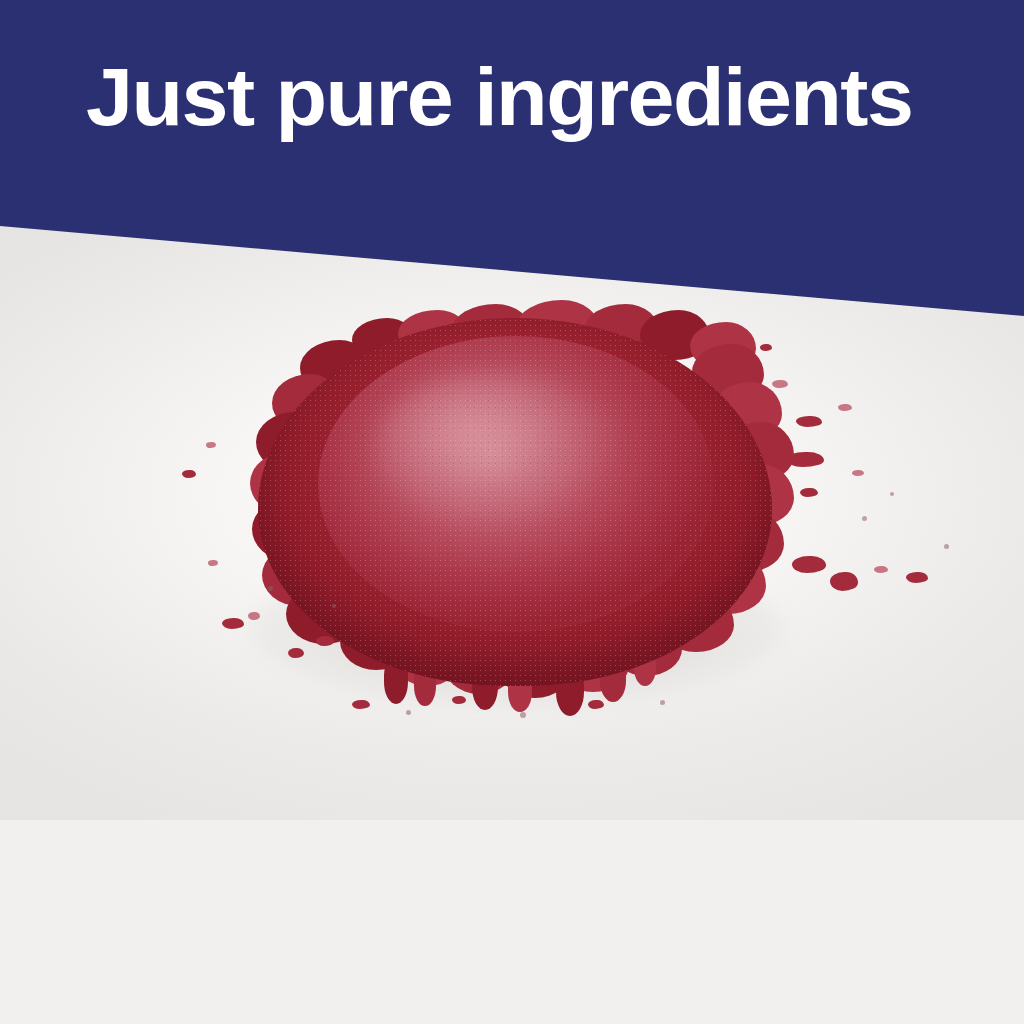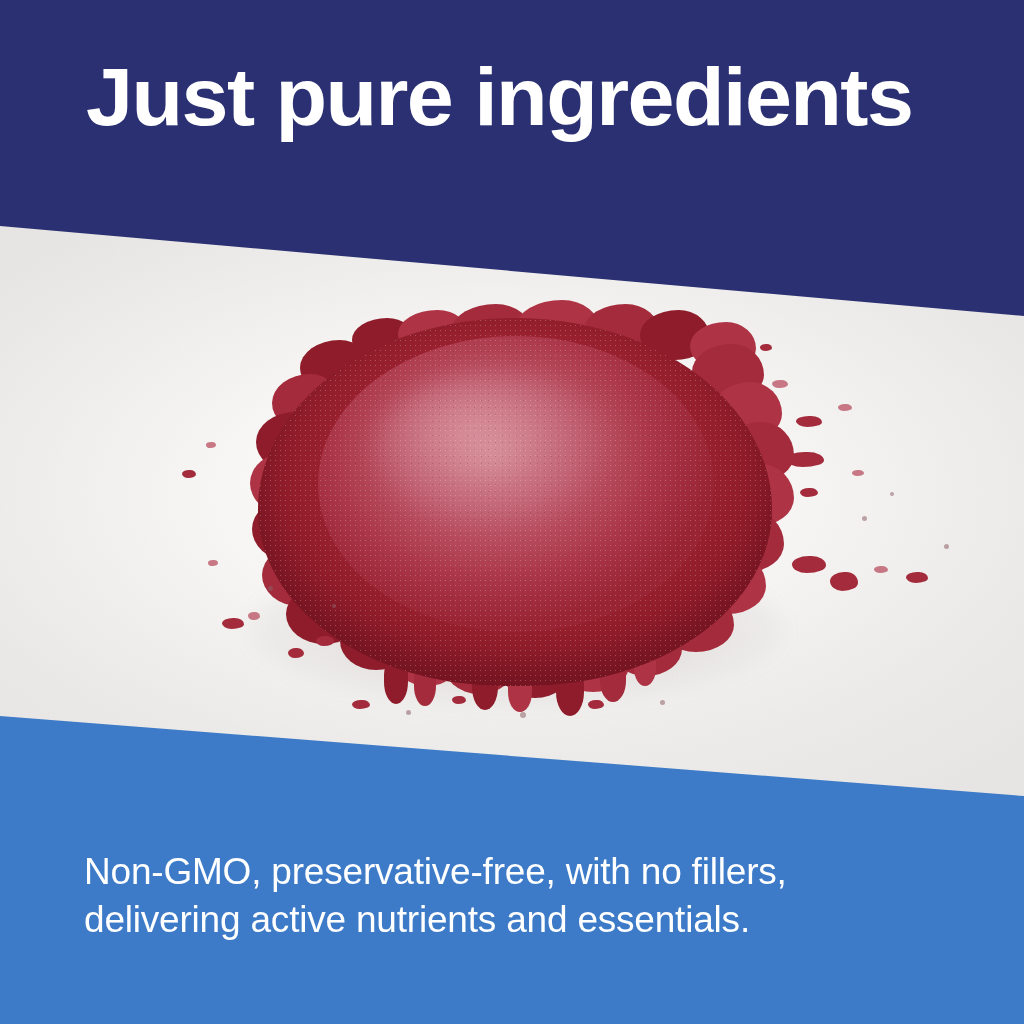--- a/index.html
+++ b/index.html
@@ -273,20 +273,14 @@
       <div class="speck dust" style="left:520px;top:712px;width:6px;height:6px;"></div>
       <div class="speck" style="left:588px;top:700px;width:16px;height:9px;"></div>
       <div class="speck dust" style="left:660px;top:700px;width:5px;height:5px;"></div>
     </div>
   </div>
 
   <div class="band-top">
     <div class="title">Just pure ingredients</div>
   </div>
 
-  <div class="band-bottom">
-    <div class="subtitle">
-      <span class="ln">Non-GMO, preservative-free, with no fillers,</span>
-      <span class="ln">delivering active nutrients and essentials.</span>
-    </div>
-  </div>
 
 </div>
 
 </body></html>

